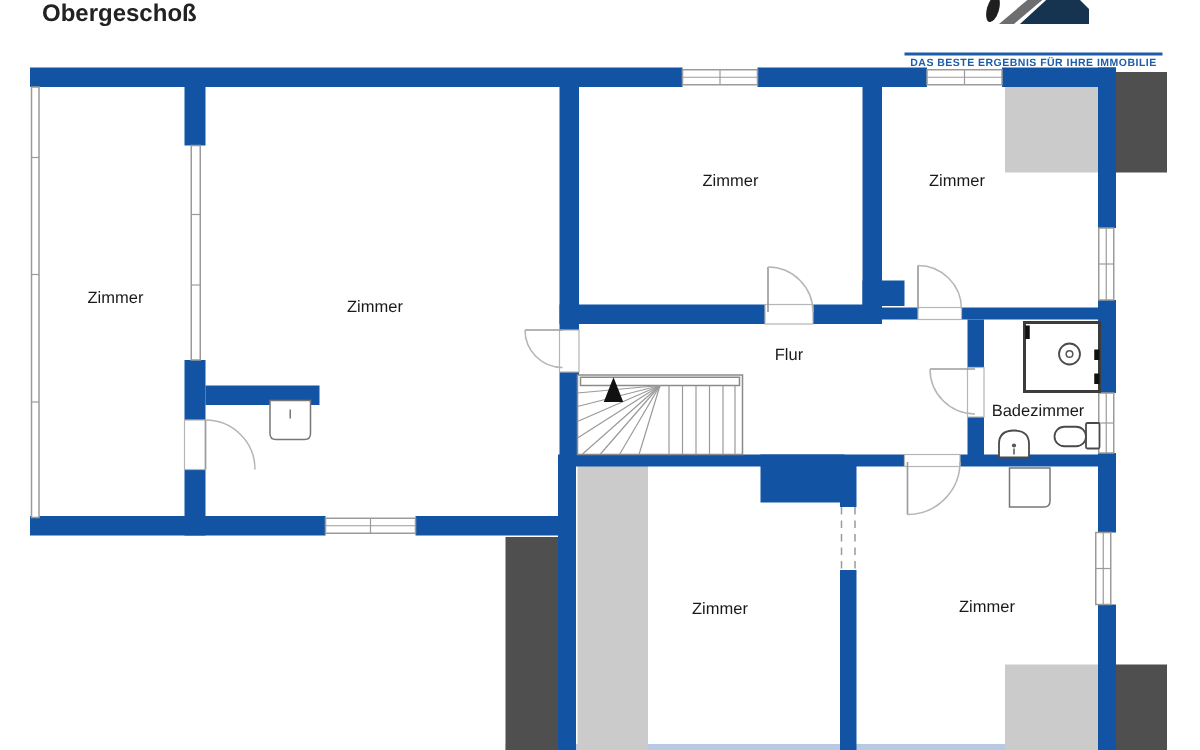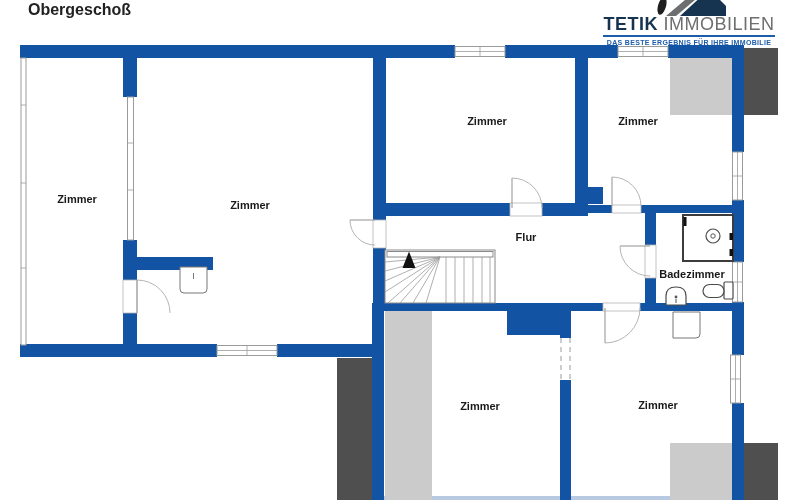--- a/index.html
+++ b/index.html
@@ -2,21 +2,21 @@
 <html style="--c-wall: #1254a3; --c-gray_light: #cbcbcb; --c-gray_dark: #4f4f4f; --c-frame: #9b9b9b; --c-arc: #b5b5b5; --c-fixture: #4a4a4a; --c-text: #1a1a1a; --c-brand_navy: #16334f; --c-brand_gray: #6d6e70; --c-brand_blue: #1d5ca9; --c-cut_line: #b8c9e2;"><head>
 <meta charset="utf-8">
 <style>
   html,body{margin:0;padding:0;background:#fff;}
   #canvas{position:relative;width:800px;height:500px;background:#fff;overflow:hidden;
           font-family:"Liberation Sans",sans-serif;}
   .wall{position:absolute;background:var(--c-wall,#1254a3);}
   .gzl{position:absolute;background:var(--c-gray_light,#cbcbcb);}
   .gzd{position:absolute;background:var(--c-gray_dark,#4f4f4f);}
   .cutline{position:absolute;background:var(--c-cut_line,#b8c9e2);}
-  .room-label{position:absolute;transform:translate(-50%,-50%);font-size:11px;font-weight:bold;
+  .room-label{position:absolute;transform:translate(-50%,-50%);font-size:11px;font-weight:normal;
               color:var(--c-text,#1a1a1a);white-space:nowrap;}
   #plan-title{position:absolute;left:28px;top:1px;font-size:16px;font-weight:bold;color:#222;}
   #logo{position:absolute;left:598px;top:0;width:182px;height:50px;}
   #logo-icon{position:absolute;left:54px;top:-11px;}
   #brand-line{position:absolute;left:0;top:14px;width:182px;text-align:center;
               font-size:18px;letter-spacing:.5px;white-space:nowrap;}
   #brand-line .primary{color:var(--c-brand_navy,#16334f);font-weight:bold;}
   #brand-line .secondary{color:var(--c-brand_gray,#6d6e70);font-weight:normal;}
   #logo-rule{position:absolute;left:5px;top:35px;width:172px;height:2px;background:var(--c-brand_blue,#1d5ca9);}
   #logo-tagline{position:absolute;left:0;top:38.5px;width:182px;text-align:center;font-size:7px;
@@ -39,23 +39,20 @@
 <div id="canvas">
 
   <div id="plan-title">Obergeschoß</div>
 
   <div id="logo">
     <svg id="logo-icon" width="74" height="27" viewBox="0 0 74 27">
       <ellipse cx="10" cy="17" rx="4" ry="9" transform="rotate(16 10 17)" fill="#1f1f1f"></ellipse>
       <polygon points="14,27 40,5 50,5 24,27" fill="#6d6e70"></polygon>
       <polygon points="28,27 52,5 62,5 74,17 74,27" fill="#16334f"></polygon>
     </svg>
-    <div id="brand-line">
-      <span class="primary">TETIK</span><span class="secondary">&nbsp;</span><span class="secondary">IMMOBILIEN</span>
-    </div>
     <div id="logo-rule"></div>
     <div id="logo-tagline">DAS BESTE ERGEBNIS FÜR IHRE IMMOBILIE</div>
   </div>
 
   <div class="cutline" style="left:337px;top:496px;width:407px;height:4px"></div>
 
   <div class="gzl" style="left:670px;top:58px;width:62px;height:57px"></div>
   <div class="gzd" style="left:744px;top:48px;width:34px;height:67px"></div>
   <div class="gzl" style="left:385px;top:310px;width:47px;height:190px"></div>
   <div class="gzd" style="left:337px;top:358px;width:35px;height:142px"></div>

